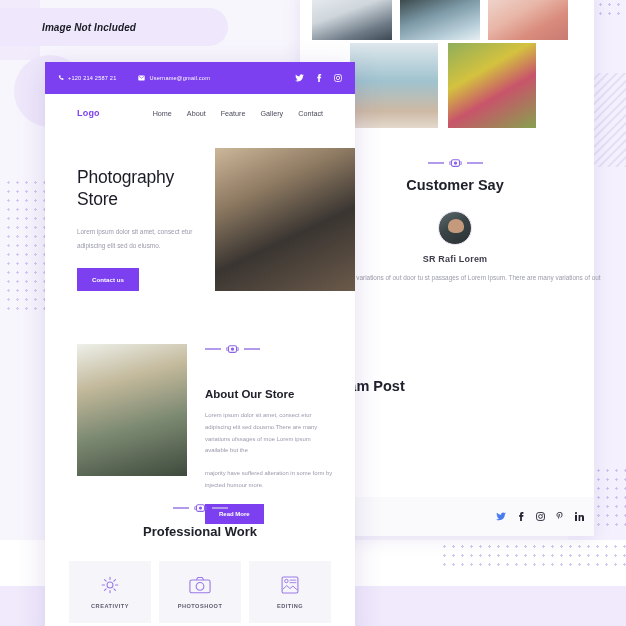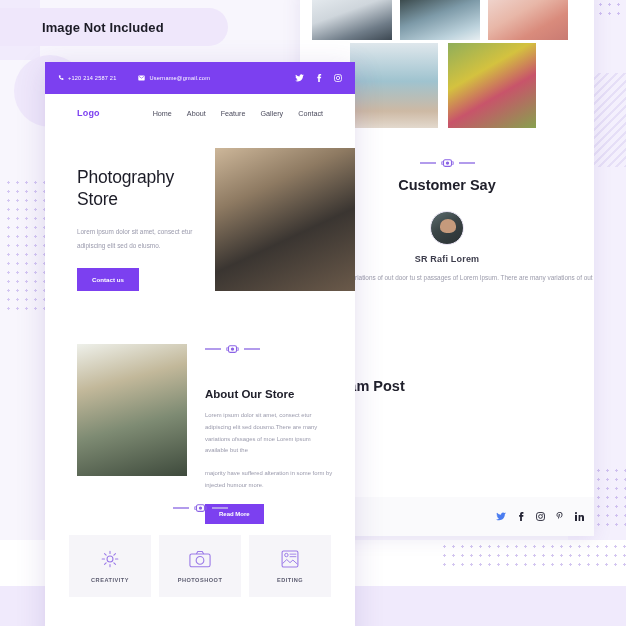--- a/index.html
+++ b/index.html
@@ -49,36 +49,36 @@
     position:absolute; left:0; top:0; width:40px; height:60px; background:#f1ebfc;
   }
 
   
   .ribbon {
     position:absolute; left:-18px; top:8px; width:246px; height:38px;
     background:#efe7fb; border-radius:19px;
     display:flex; align-items:center; padding-left:60px;
   }
   .ribbon span {
-    font-size:13px; font-weight:700; color:#1b1b25; letter-spacing:.1px;
+    font-size:10px; font-weight:700; color:#1b1b25; letter-spacing:.1px;font-style:italic;
   }
 
   
   .panel-right {
     position:absolute; left:300px; top:-14px; width:294px; height:550px;
     background:#ffffff; box-shadow:0 3px 18px rgba(80,50,150,.10);
   }
   .pr-inner { position:relative; width:100%; height:100%; }
 
   .img-row-top { position:absolute; left:12px; top:8px; display:flex; gap:8px; }
   .img-row-top .ph { width:80px; height:46px; }
   .img-row-mid { position:absolute; left:50px; top:57px; display:flex; gap:10px; }
   .img-row-mid .ph { width:88px; height:85px; }
 
-  .cust-sec { position:absolute; left:0; top:172px; width:294px; text-align:center; }
+  .cust-sec { position:absolute; left:8px; top:172px; width:294px; text-align:center; }
   .cust-title { font-size:14.5px; font-weight:700; color:#21212c; margin-top:9px; }
   .avatar {
     width:34px; height:34px; border-radius:50%; margin:18px auto 0;
     background:linear-gradient(150deg,#5d6d70 0%,#3a4446 45%,#2a3133 100%);
     position:relative; overflow:hidden; border:1px solid #e7e2f2;
   }
   .avatar:after{
     content:""; position:absolute; left:9px; top:7px; width:16px; height:14px;
     border-radius:50% 50% 40% 40%; background:#c59a7c;
   }
@@ -338,20 +338,21 @@
       <span>
         <svg width="13" height="10" viewBox="0 0 13 10">
           <rect x="2.5" y="1.8" width="8" height="6.6" rx="1.6" fill="none" stroke="#8b63e6" stroke-width="1.1"></rect>
           <circle cx="6.5" cy="5.1" r="1.7" fill="#8b63e6"></circle>
           <path d="M1.2 3.2 Q0.3 5.1 1.2 7" fill="none" stroke="#8b63e6" stroke-width="1"></path>
           <path d="M11.8 3.2 Q12.7 5.1 11.8 7" fill="none" stroke="#8b63e6" stroke-width="1"></path>
         </svg>
       </span>
       <span class="orn-line"></span>
     </div>
+    <div class="prof-h2">Professional Work</div>
     <div class="prof-cards">
 
       <div class="pcard">
         <span>
           <svg width="18" height="18" viewBox="0 0 20 20">
             <circle cx="10" cy="10" r="3.3" fill="none" stroke="#9b7ae8" stroke-width="1.2"></circle>
             <g stroke="#9b7ae8" stroke-width="1.2" stroke-linecap="round">
               <path d="M10 1.3v2.6M10 16.1v2.6M1.3 10h2.6M16.1 10h2.6M3.9 3.9l1.8 1.8M14.3 14.3l1.8 1.8M16.1 3.9l-1.8 1.8M5.7 14.3l-1.8 1.8"></path>
             </g>
           </svg>

